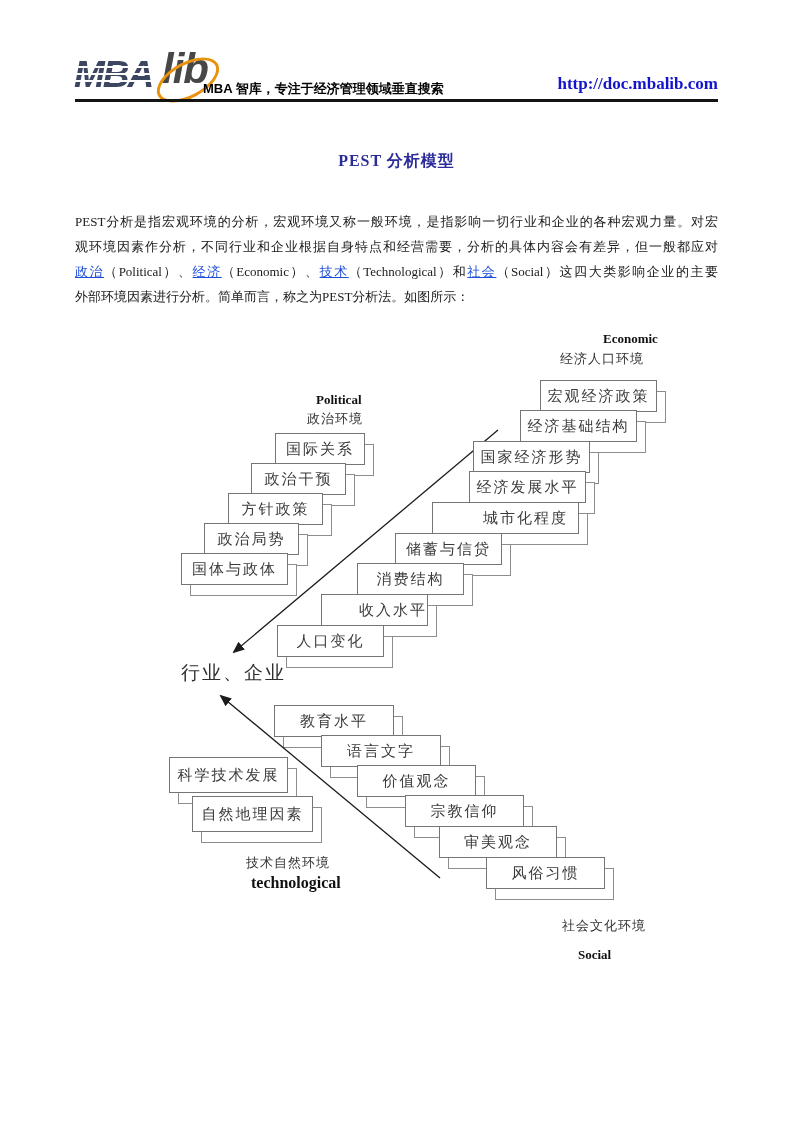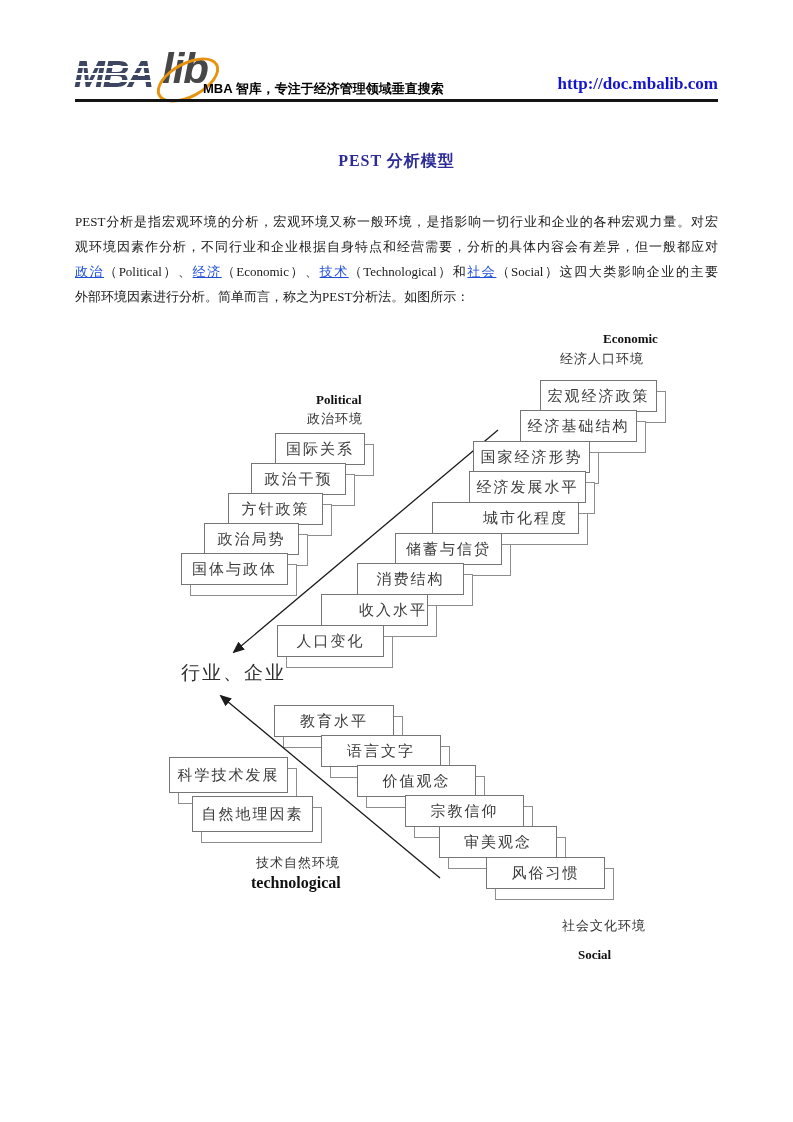--- a/index.html
+++ b/index.html
@@ -106,21 +106,21 @@
     </defs>
     <line x1="498" y1="100" x2="234" y2="322" stroke="#1c1c1c" stroke-width="1.3" marker-end="url(#ah)"></line>
     <line x1="440" y1="548" x2="221" y2="366" stroke="#1c1c1c" stroke-width="1.3" marker-end="url(#ah)"></line>
   </svg>
 
   <div class="dlabel lbl-en" style="left:603px;top:1px;">Economic</div>
   <div class="dlabel lbl-cn" style="left:560px;top:20px;">经济人口环境</div>
   <div class="dlabel lbl-en" style="left:316px;top:62px;">Political</div>
   <div class="dlabel lbl-cn" style="left:307px;top:80px;">政治环境</div>
   <div class="dlabel lbl-center" style="left:181px;top:330px;">行业、企业</div>
-  <div class="dlabel lbl-cn" style="left:256px;top:524px;">技术自然环境</div>
+  <div class="dlabel lbl-cn" style="left:246px;top:524px;">技术自然环境</div>
   <div class="dlabel lbl-tech-en" style="left:251px;top:544px;">technological</div>
   <div class="dlabel lbl-cn" style="left:562px;top:587px;">社会文化环境</div>
   <div class="dlabel lbl-en" style="left:578px;top:609px;margin-top:8px;">Social</div>
 
   <div>
       <div class="cbox" style="left: 275px; top: 103px; width: 88px;">国际关系</div>
       <div class="cbox" style="left: 251px; top: 133px; width: 93px;">政治干预</div>
       <div class="cbox" style="left: 228px; top: 163px; width: 93px;">方针政策</div>
       <div class="cbox" style="left: 204px; top: 193px; width: 93px;">政治局势</div>
       <div class="cbox" style="left: 181px; top: 223px; width: 105px;">国体与政体</div>

